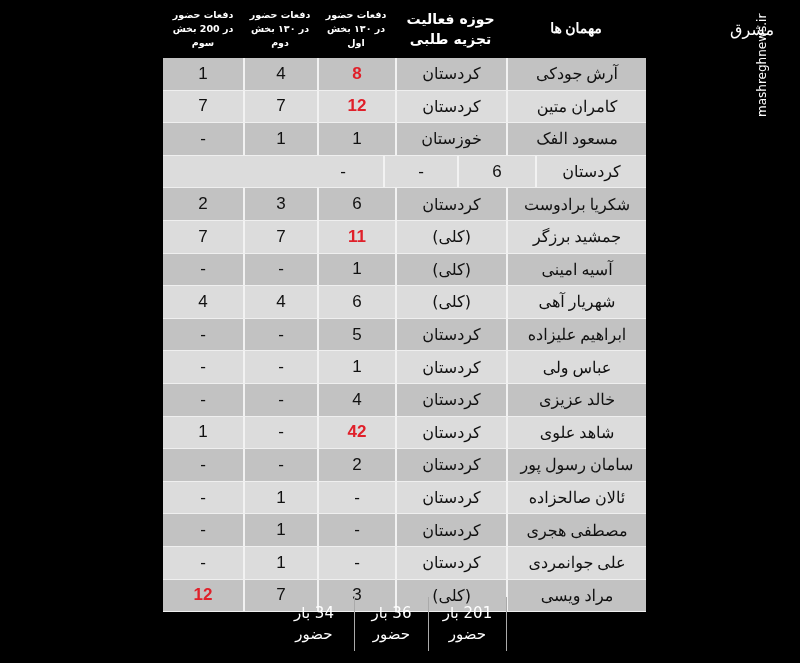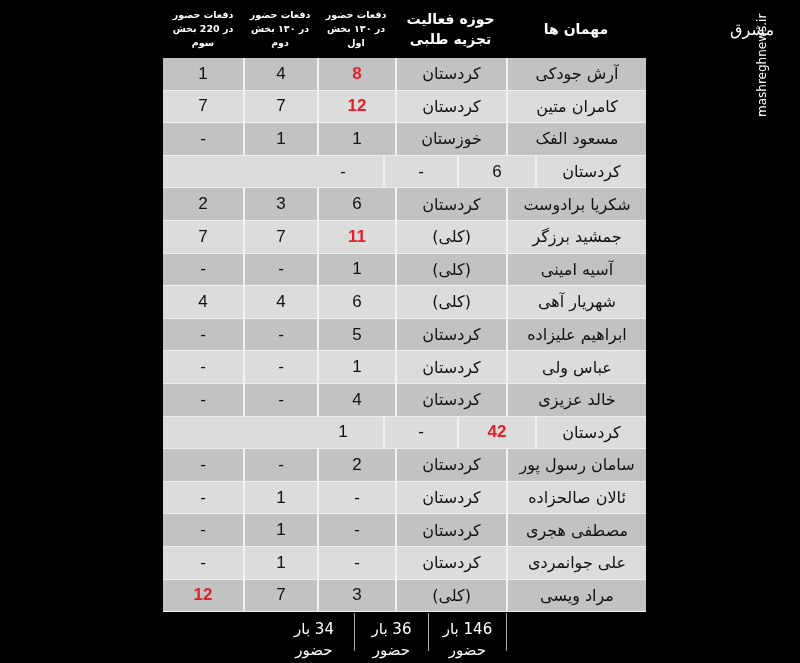--- a/index.html
+++ b/index.html
@@ -1,35 +1,35 @@
 <!DOCTYPE html>
 <html><head>
 <meta charset="utf-8">
 <style>
   html, body { margin:0; padding:0; background:#000; }
   body { width:800px; height:663px; position:relative; overflow:hidden; font-family:"DejaVu Sans", sans-serif; color:#111; }
   .header { position:absolute; top:0; left:163px; width:483px; height:58px; direction:rtl; display:flex; }
   .hcell { color:#fff; display:flex; flex-direction:column; align-items:center; justify-content:center; text-align:center; font-weight:bold; }
   .hcell.small { font-size:9.5px; line-height:14px; }
   .hcell.big { font-size:14px; line-height:20px; }
-  .c-name { width:140px; }
+  .c-name { width:140px;font-family:Liberation Serif, serif; }
   .c-field { width:111px; }
   .c-n1 { width:78px; }
   .c-n2 { width:74px; }
   .c-n3 { width:80px; }
   .table { position:absolute; top:58px; left:163px; width:483px; direction:rtl; }
   .row { display:flex; height:32.6px; border-bottom:1px solid #efefef; box-sizing:border-box; }
   .row.odd { background:#c2c2c2; }
   .row.even { background:#dcdcdc; }
   .cell { display:flex; align-items:center; justify-content:center; font-size:16px; border-left:2px solid #f2f2f2; box-sizing:border-box; }
   .cell:last-child { border-left:none; }
   .cell.num { font-family:"Liberation Sans", sans-serif; font-size:17px; }
   .cell.red { color:#e0202a; font-weight:bold; }
   .totals { position:absolute; top:597px; left:163px; width:483px; height:54px; direction:rtl; display:flex; }
-  .tcell { color:#fff; display:flex; flex-direction:column; align-items:center; justify-content:flex-start; padding-top:6px; font-size:15px; line-height:21px; border-left:1px solid #aaa; box-sizing:border-box;margin-top:16px; }
+  .tcell { color:#fff; display:flex; flex-direction:column; align-items:center; justify-content:flex-start; padding-top:6px; font-size:15px; line-height:21px; border-left:1px solid #aaa; box-sizing:border-box; }
   .tcell:last-child { border-left:none; }
   .logo { position:absolute; top:12px; left:730px; width:40px; height:110px; color:#fff; }
   .logo-ar { position:absolute; top:8px; left:0; font-size:16px; font-weight:normal; font-family:"DejaVu Serif", serif; direction:rtl; }
   .logo-url { position:absolute; top:105px; left:25px; transform:rotate(-90deg); transform-origin:0 0; font-size:12px; white-space:nowrap; font-family:"DejaVu Sans", sans-serif; }
 </style>
 </head>
 <body>
 
 <div class="header">
   <div class="hcell big c-name">
@@ -42,21 +42,21 @@
   <div class="hcell small c-n1">
     <span>دفعات حضور</span>
     <span>در ۱۳۰ بخش اول</span>
   </div>
   <div class="hcell small c-n2">
     <span>دفعات حضور</span>
     <span>در ۱۳۰ بخش دوم</span>
   </div>
   <div class="hcell small c-n3">
     <span>دفعات حضور</span>
-    <span>در 220 بخش سوم</span>
+    <span>در 200 بخش سوم</span>
   </div>
 </div>
 
 <div class="table" id="table">
     <div class="row odd">
       <div class="cell c-name">آرش جودکی</div>
       <div class="cell c-field">کردستان</div>
       <div class="cell c-n1 num red">8</div>
       <div class="cell c-n2 num">4</div>
       <div class="cell c-n3 num">1</div>
@@ -124,20 +124,21 @@
       <div class="cell c-n3 num">-</div>
     </div>
     <div class="row odd">
       <div class="cell c-name">خالد عزیزی</div>
       <div class="cell c-field">کردستان</div>
       <div class="cell c-n1 num">4</div>
       <div class="cell c-n2 num">-</div>
       <div class="cell c-n3 num">-</div>
     </div>
     <div class="row even">
+      <div class="cell c-name">شاهد علوی</div>
       <div class="cell c-field">کردستان</div>
       <div class="cell c-n1 num red">42</div>
       <div class="cell c-n2 num">-</div>
       <div class="cell c-n3 num">1</div>
     </div>
     <div class="row odd">
       <div class="cell c-name">سامان رسول پور</div>
       <div class="cell c-field">کردستان</div>
       <div class="cell c-n1 num">2</div>
       <div class="cell c-n2 num">-</div>
@@ -169,21 +170,21 @@
       <div class="cell c-field">(کلی)</div>
       <div class="cell c-n1 num">3</div>
       <div class="cell c-n2 num">7</div>
       <div class="cell c-n3 num red">12</div>
     </div>
   </div>
 
 <div class="totals">
   <div class="tcell c-name"></div>
   <div class="tcell c-n1">
-    <span>146 بار</span>
+    <span>201 بار</span>
     <span>حضور</span>
   </div>
   <div class="tcell c-n2">
     <span>36 بار</span>
     <span>حضور</span>
   </div>
   <div class="tcell c-n3">
     <span>34 بار</span>
     <span>حضور</span>
   </div>

